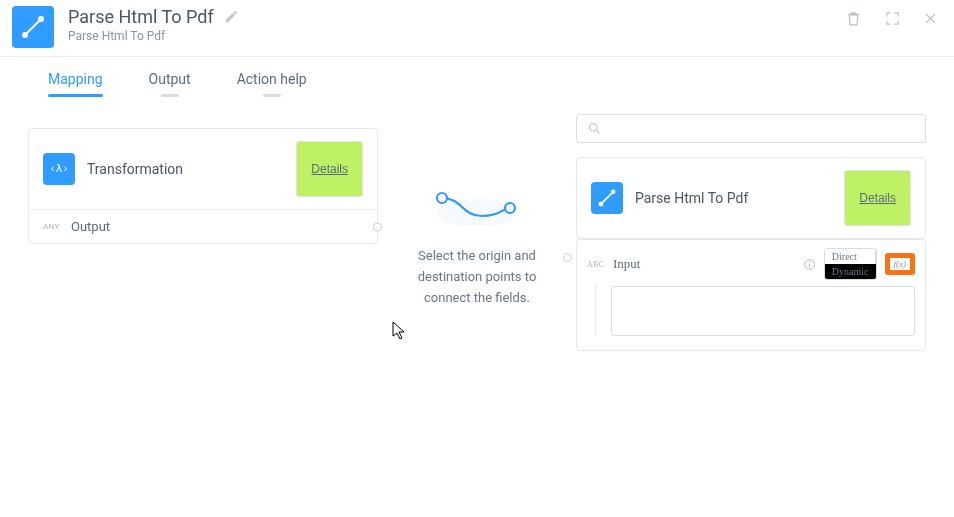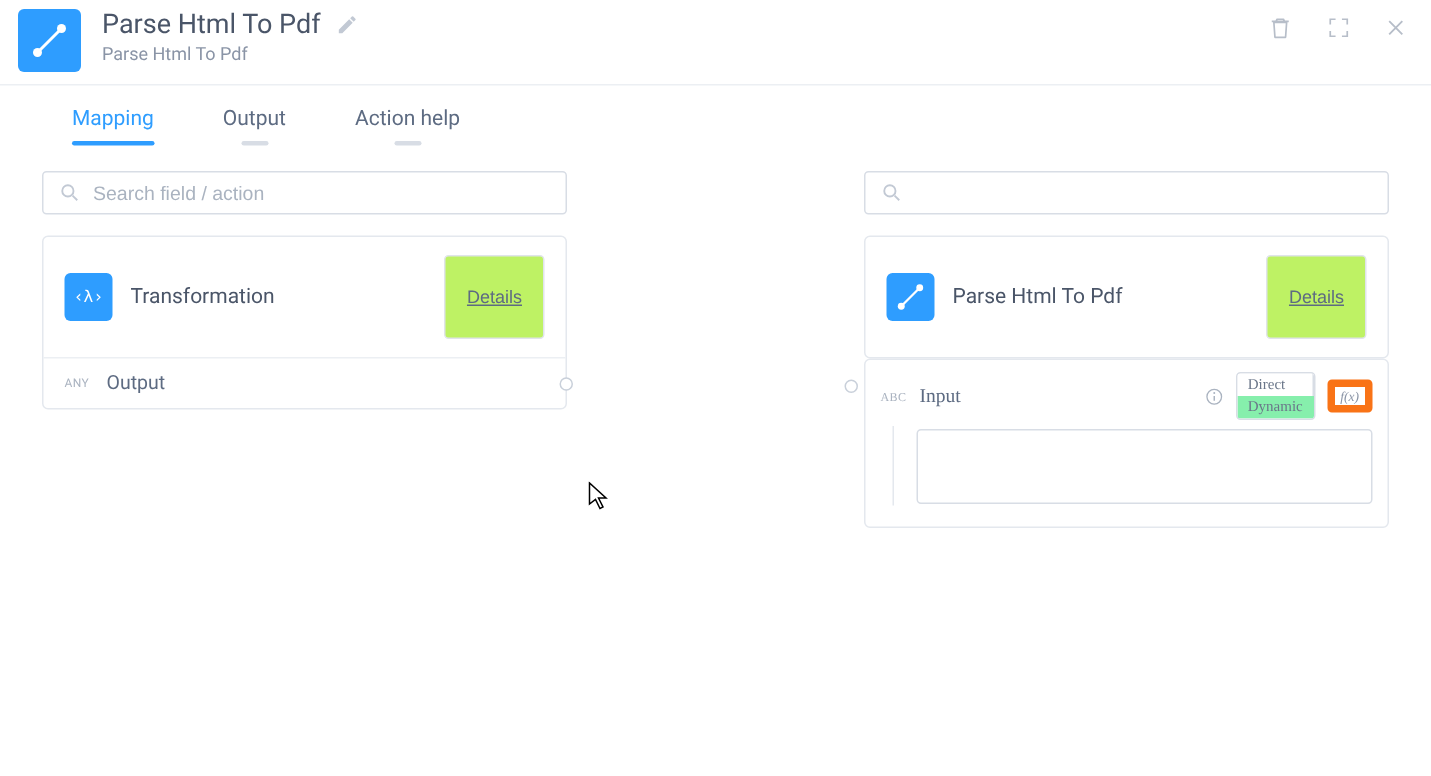--- a/index.html
+++ b/index.html
@@ -198,21 +198,21 @@
     flex-direction: column;
   }
   .pill {
     padding: 2px 7px;
     color: #6a7689;
     background: #fff;
     cursor: pointer;
     border-right: 1px solid #d8dde5;
   }
   .pill:last-child { border-right: none; }
-  .pill.selected { background: #86efac; }
+  .pill.selected { background: #000000; }
   .fx-pill {
     font-size: 9px;
     color: #8a94a6;
     border: 5px solid #f97316;
     border-radius: 3px;
     padding: 1px 4px;
     cursor: pointer;
     font-style: italic;
   }
   .right-textarea-wrap {
@@ -304,27 +304,20 @@
   </div>
   <div class="tab">
     <span>Action help</span>
     <div class="underline gray"></div>
   </div>
 </div>
 
 <div class="body">
 
   <div class="col">
-    <div class="search-box">
-      <svg class="search-icon" width="15" height="15" viewBox="0 0 24 24">
-        <circle cx="10" cy="10" r="6" stroke="currentColor" stroke-width="2" fill="none"></circle>
-        <line x1="15" y1="15" x2="20" y2="20" stroke="currentColor" stroke-width="2"></line>
-      </svg>
-      <input type="text" placeholder="Search field / action" style="">
-    </div>
 
     <div class="card">
       <div class="card-header">
         <div class="card-icon">
           <svg width="20" height="20" viewBox="0 0 24 24">
             <path d="M6 12l3-3 3 3-3 3z" fill="none"></path>
             <path d="M5 12l3-4 3 4-3 4zM12 6l3 6-3 6M19 12l-3-4-3 4 3 4z" fill="none"></path>
             <text x="12" y="16" font-size="13" text-anchor="middle" fill="#fff" font-family="monospace">‹λ›</text>
           </svg>
         </div>
@@ -332,20 +325,31 @@
         <button class="details-btn">Details</button>
       </div>
       <div class="field-row">
         <span class="type-badge">any</span>
         <span class="field-label">Output</span>
         <div class="port right"></div>
       </div>
     </div>
   </div>
 
+  <div class="middle">
+    <div class="middle-graphic">
+      <svg width="90" height="40" viewBox="0 0 90 40">
+        <path d="M10 12 C 30 12, 30 30, 50 30 C 70 30, 70 22, 78 22" stroke="#2e9dff" stroke-width="2.2" fill="none" stroke-linecap="round"></path>
+        <circle cx="10" cy="12" r="5" fill="#fff" stroke="#2e9dff" stroke-width="2.2"></circle>
+        <circle cx="78" cy="22" r="5" fill="#fff" stroke="#2e9dff" stroke-width="2.2"></circle>
+        <ellipse cx="45" cy="24" rx="40" ry="14" fill="#eaf2fb" opacity="0.45" style="mix-blend-mode:multiply" transform="translate(0,3)"></ellipse>
+      </svg>
+    </div>
+    <div class="middle-text">Select the origin and destination points to connect the fields.</div>
+  </div>
 
   <div class="col right right-col-wrap">
     <div class="search-box">
       <svg class="search-icon" width="15" height="15" viewBox="0 0 24 24">
         <circle cx="10" cy="10" r="6" stroke="currentColor" stroke-width="2" fill="none"></circle>
         <line x1="15" y1="15" x2="20" y2="20" stroke="currentColor" stroke-width="2"></line>
       </svg>
     </div>
 
     <div class="card">

